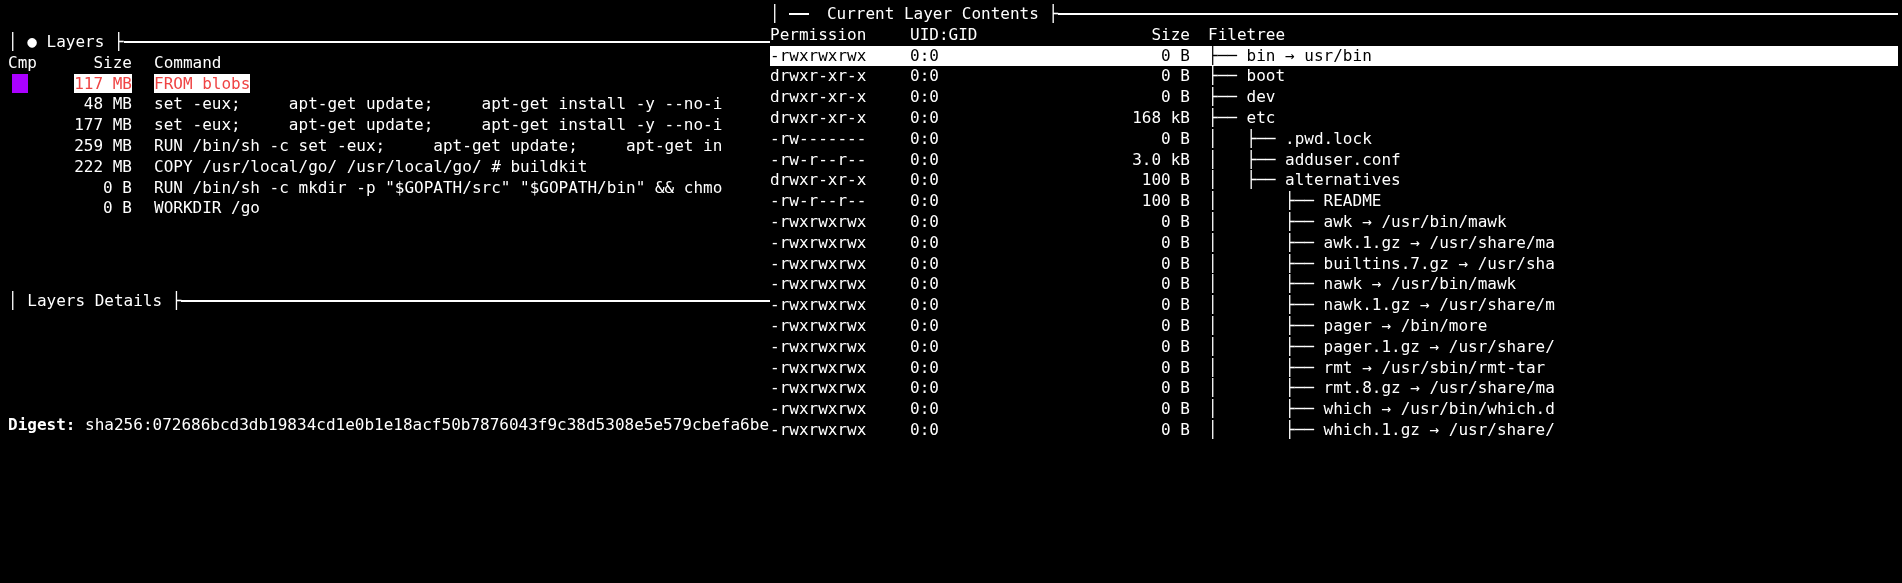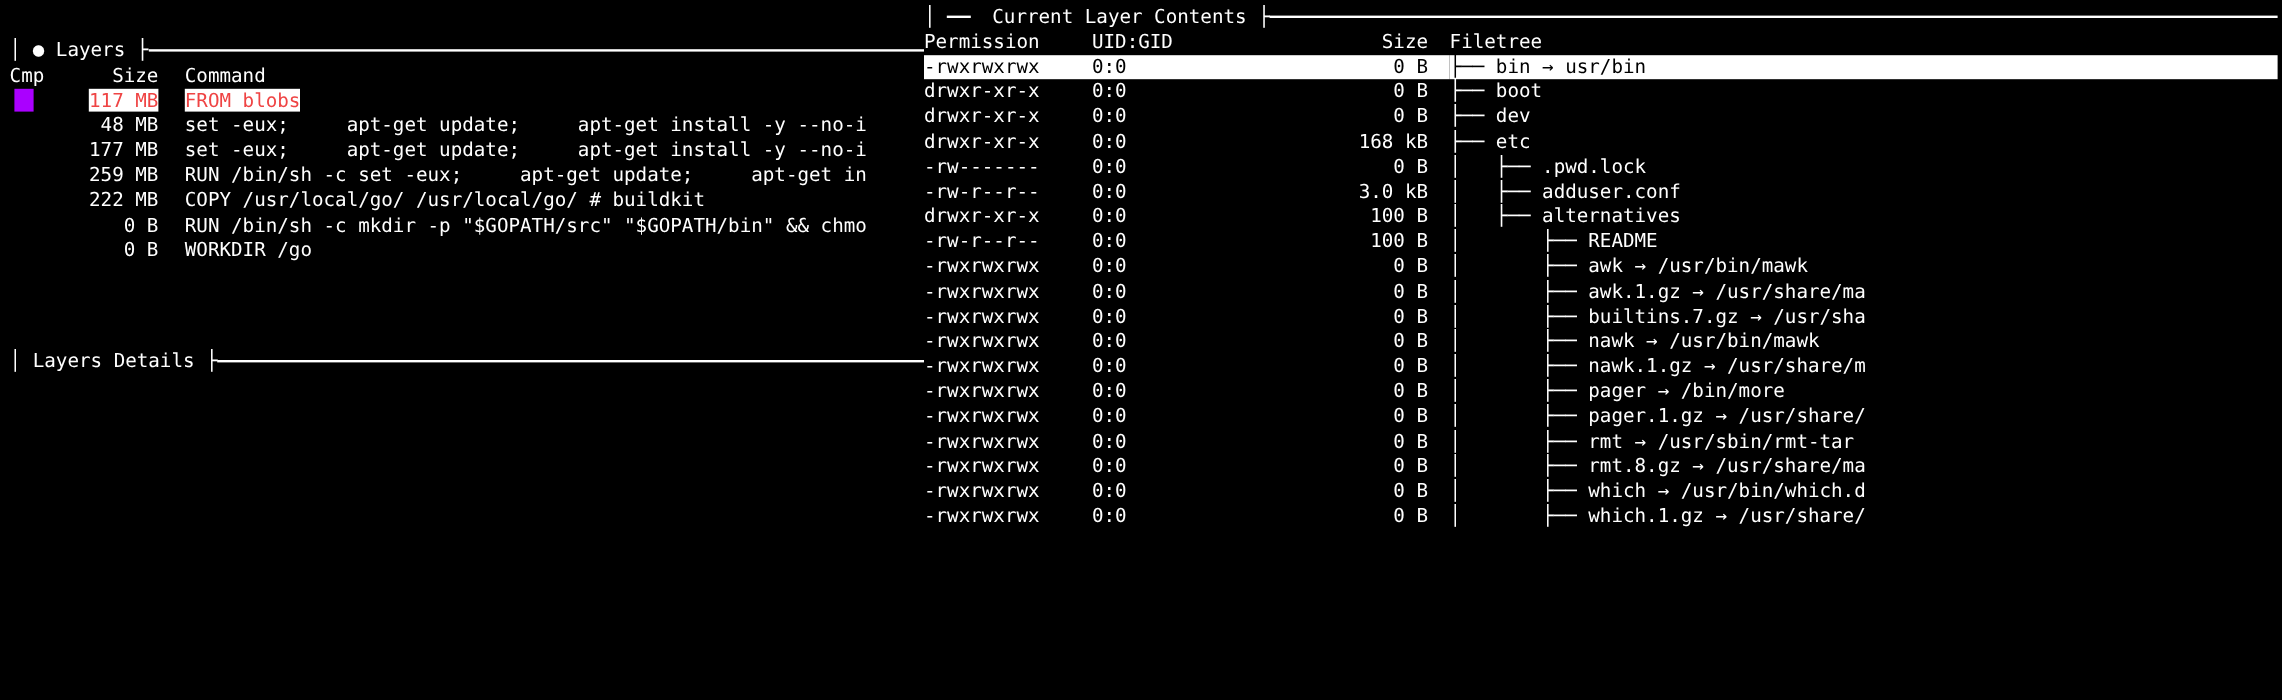--- a/index.html
+++ b/index.html
@@ -132,20 +132,21 @@
     </table>
 
     <div class="details">
       <div class="section-head">
         <span>│&nbsp;</span>
         <span>Layers Details</span>
         <span>&nbsp;├</span>
         <span class="hline"></span>
       </div>
       <div style="height:20px"></div>
+      <div><span class="detlabel">Digest:</span> <span>sha256:072686bcd3db19834cd1e0b1e18acf50b7876043f9c38d5308e5e579cbefa6be</span></div>
       
       
     </div>
   </div>
 
   <div class="right">
     <div class="contents-head-wrap">
       <div class="section-head contents-head">
         <span>│&nbsp;</span>
         <span class="hline short"></span>

